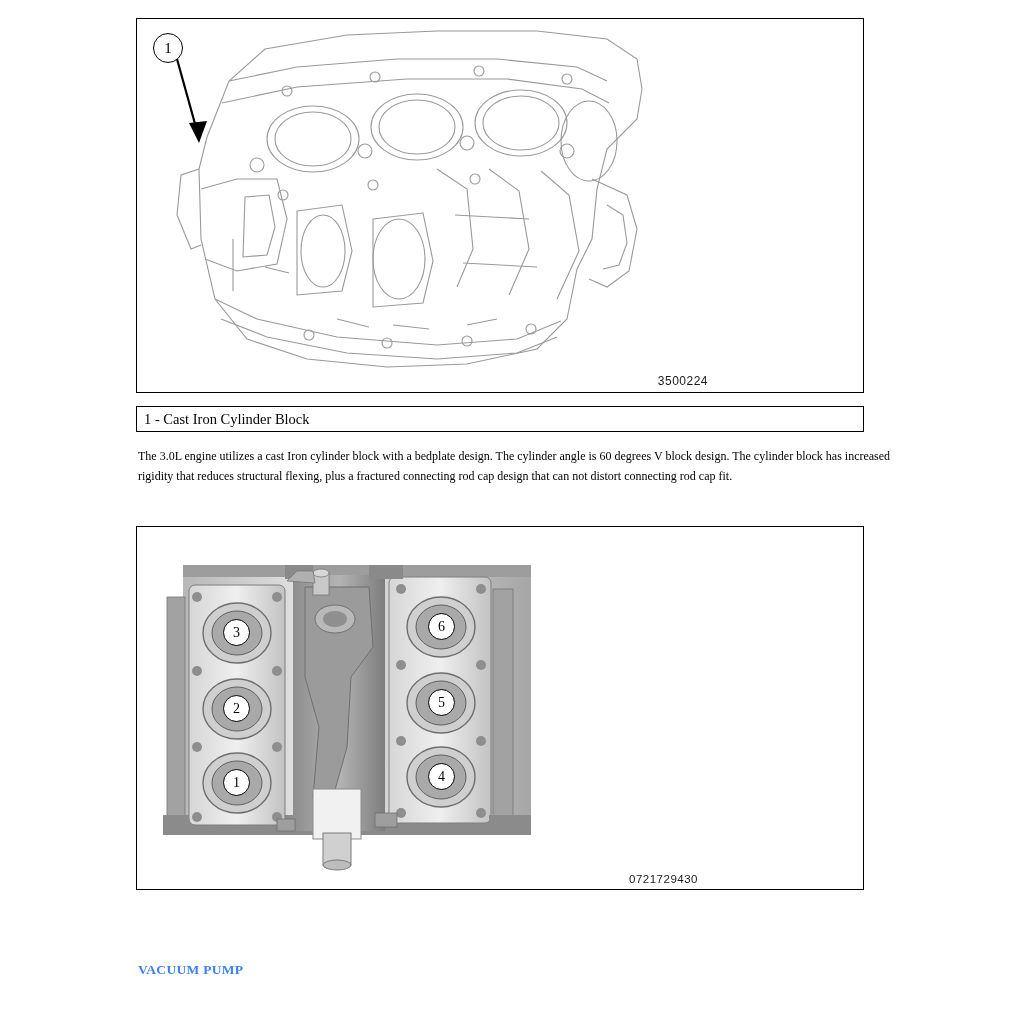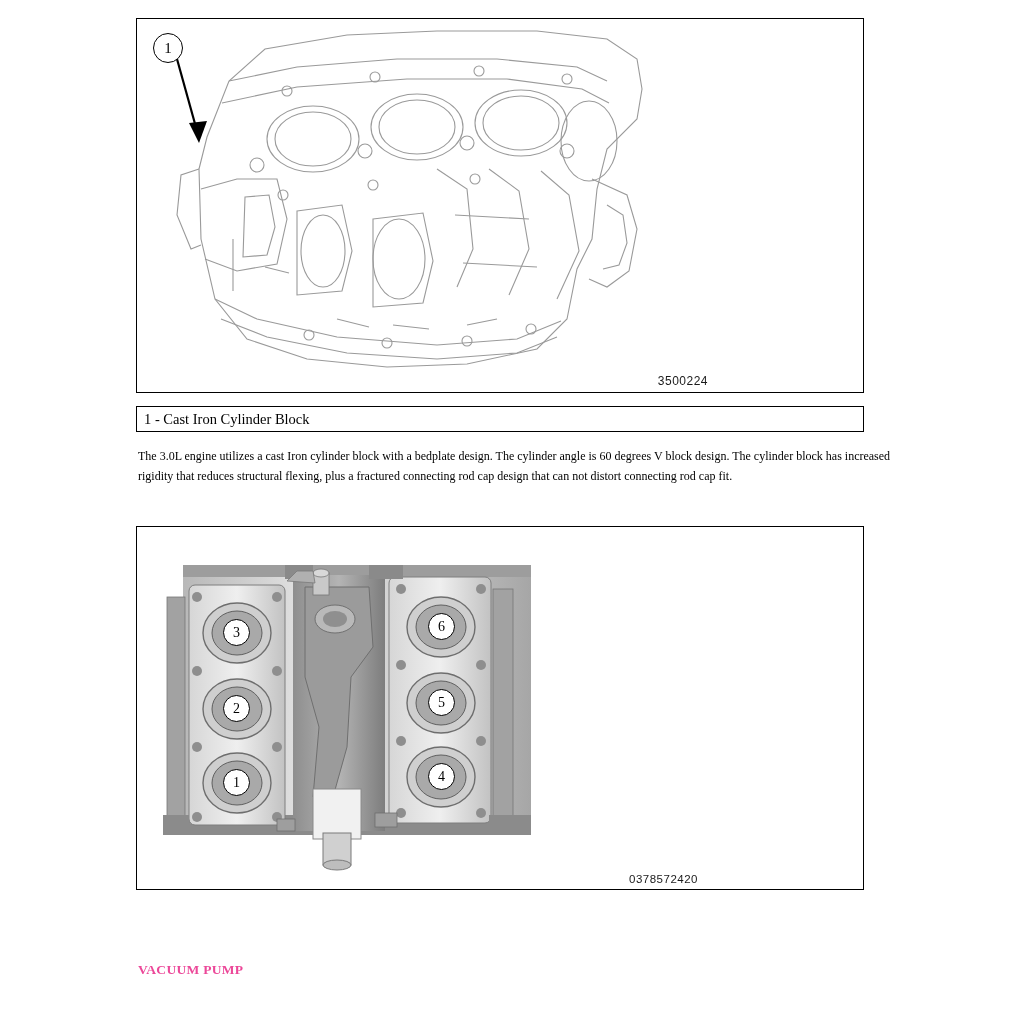--- a/index.html
+++ b/index.html
@@ -141,21 +141,21 @@
 
   
   .section-head {
     position: absolute;
     left: 138px;
     top: 962px;
     font-family: "Liberation Serif", serif;
     font-weight: bold;
     font-size: 13.5px;
     letter-spacing: 0.3px;
-    color: #ec4899;
+    color: #3b82f6;
   }
 </style>
 </head>
 <body>
 
 <div class="page">
 
   <div class="fig1-box">
 
     <svg class="fig1-art" viewBox="0 0 728 375" preserveAspectRatio="none">
@@ -321,19 +321,19 @@
       <path d="M150 54 L160 44 L176 44 L178 56 Z" fill="#b0b0b0" stroke="#7a7a7a" stroke-width="0.8"></path>
     </svg>
 
     <div class="cyl-num" style="left:86px;  top:242px;">1</div>
     <div class="cyl-num" style="left:86px;  top:168px;">2</div>
     <div class="cyl-num" style="left:86px;  top:92px;">3</div>
     <div class="cyl-num" style="left:291px; top:236px;">4</div>
     <div class="cyl-num" style="left:291px; top:162px;">5</div>
     <div class="cyl-num" style="left:291px; top:86px;">6</div>
 
-    <div class="fig2-code">0378572420</div>
+    <div class="fig2-code">0721729430</div>
   </div>
 
 
   <div class="section-head">VACUUM PUMP</div>
 
 </div>
 
 </body></html>

